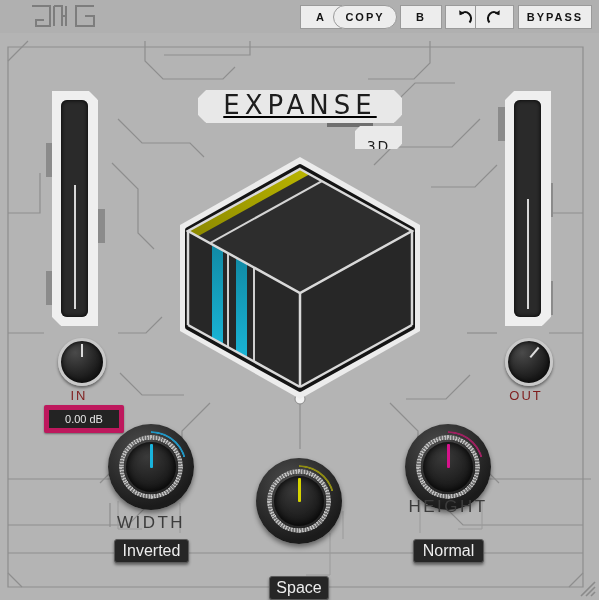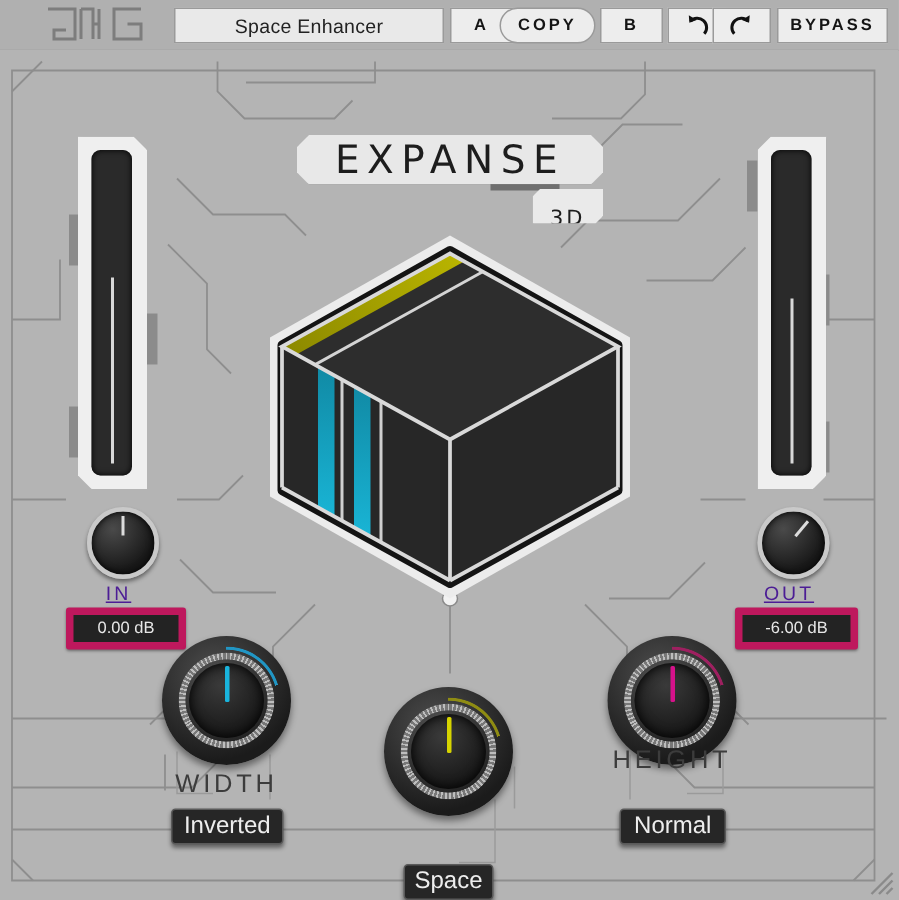--- a/index.html
+++ b/index.html
@@ -53,34 +53,34 @@
   .mtab{position:absolute;width:7px;height:34px;background:#8b8b8b;}
 
   
   .smallknob{position:absolute;width:42px;height:42px;border-radius:50%;
              background:radial-gradient(circle at 34% 28%,#4a4a4a,#181818 68%);
              border:3px solid #c9c9c9;
              box-shadow:0 2px 3px rgba(0,0,0,.45),inset 0 0 5px #000;}
   .smallknob .sp{position:absolute;width:2px;height:13px;background:#dcdcdc;
                  left:50%;margin-left:-1px;top:3px;
                  transform-origin:50% 15px;}
-  .mlabel{position:absolute;font-size:13px;color:#4c1d95;letter-spacing:2px;
-          text-align:center;width:70px;text-decoration:underline;}
+  .mlabel{position:absolute;font-size:13px;color:#7f1d1d;letter-spacing:2px;
+          text-align:center;width:70px;}
   .mval{position:absolute;height:18px;background:#232323;
         border:5px solid #be185d;border-radius:2px;
         display:flex;align-items:center;justify-content:center;
         font-size:11px;color:#e7e7e7;
         box-shadow:0 1px 2px rgba(0,0,0,.4);}
 
   
   .titleplate{position:absolute;left:198px;top:57px;width:204px;height:33px;
        background:#e8e8e8;box-shadow:1px 2px 3px rgba(0,0,0,.3);
        clip-path:polygon(8px 0,196px 0,204px 8px,204px 25px,196px 33px,
                          8px 33px,0 25px,0 8px);
-       display:flex;align-items:center;justify-content:center;}
+       display:flex;justify-content:center;text-decoration:underline;}
   .titleplate span{font-size:26px;color:#1d1d1d;letter-spacing:5px;
                    font-family:"DejaVu Sans",sans-serif;}
   .badge3d{position:absolute;left:355px;top:93px;width:47px;height:40px;
        background:#eaeaea;box-shadow:1px 1px 2px rgba(0,0,0,.3);
        clip-path:polygon(5px 0,47px 0,47px 18px,42px 23px,0 23px,0 5px);
        display:flex;align-items:center;justify-content:center;}
   .badge3d span{font-size:14px;color:#1d1d1d;letter-spacing:2px;
                 font-family:"DejaVu Sans",sans-serif;}
   .titlenub{position:absolute;left:327px;top:88px;width:46px;height:6px;
             background:#6f6f6f;}
@@ -124,23 +124,20 @@
     <div class="logo">
       <svg width="70" height="28" viewBox="0 0 70 28">
         <g fill="none" stroke="#7d7d7d" stroke-width="2">
           <path d="M4 4 h18 v20 h-14 v-6 h8"></path>
           <path d="M26 4 v20 M26 4 h8 v20 M38 4 v20 M34 14 h4"></path>
           <path d="M66 4 h-18 v20 h18 v-10 h-9"></path>
         </g>
       </svg>
     </div>
 
-    <div class="preset">
-      <span title="Preset name">Space Enhancer</span>
-    </div>
 
     <div class="hbtn" id="btnA">
       <span>A</span>
     </div>
 
     <div class="hbtn" id="btnCopy">
       <span>COPY</span>
     </div>
 
     <div class="hbtn" id="btnB">
@@ -235,21 +232,20 @@
     <div class="meterwrap right">
       <div class="meterslot">
         <div class="meterline" id="outLine" style="height: 110px;"></div>
       </div>
     </div>
 
     <div class="smallknob" id="outKnob" style="left:505px;top:305px;">
       <div class="sp" style="transform: rotate(40deg);"></div>
     </div>
     <div class="mlabel" style="left:491px;top:355px;">OUT</div>
-    <div class="mval" style="left:490px;top:372px;width:72px;">-6.00 dB</div>
 
     <div class="titlenub"></div>
     <div class="titleplate">
       <span>EXPANSE</span>
     </div>
     <div class="badge3d">
       <span>3D</span>
     </div>
 
     <div class="cubewrap">

